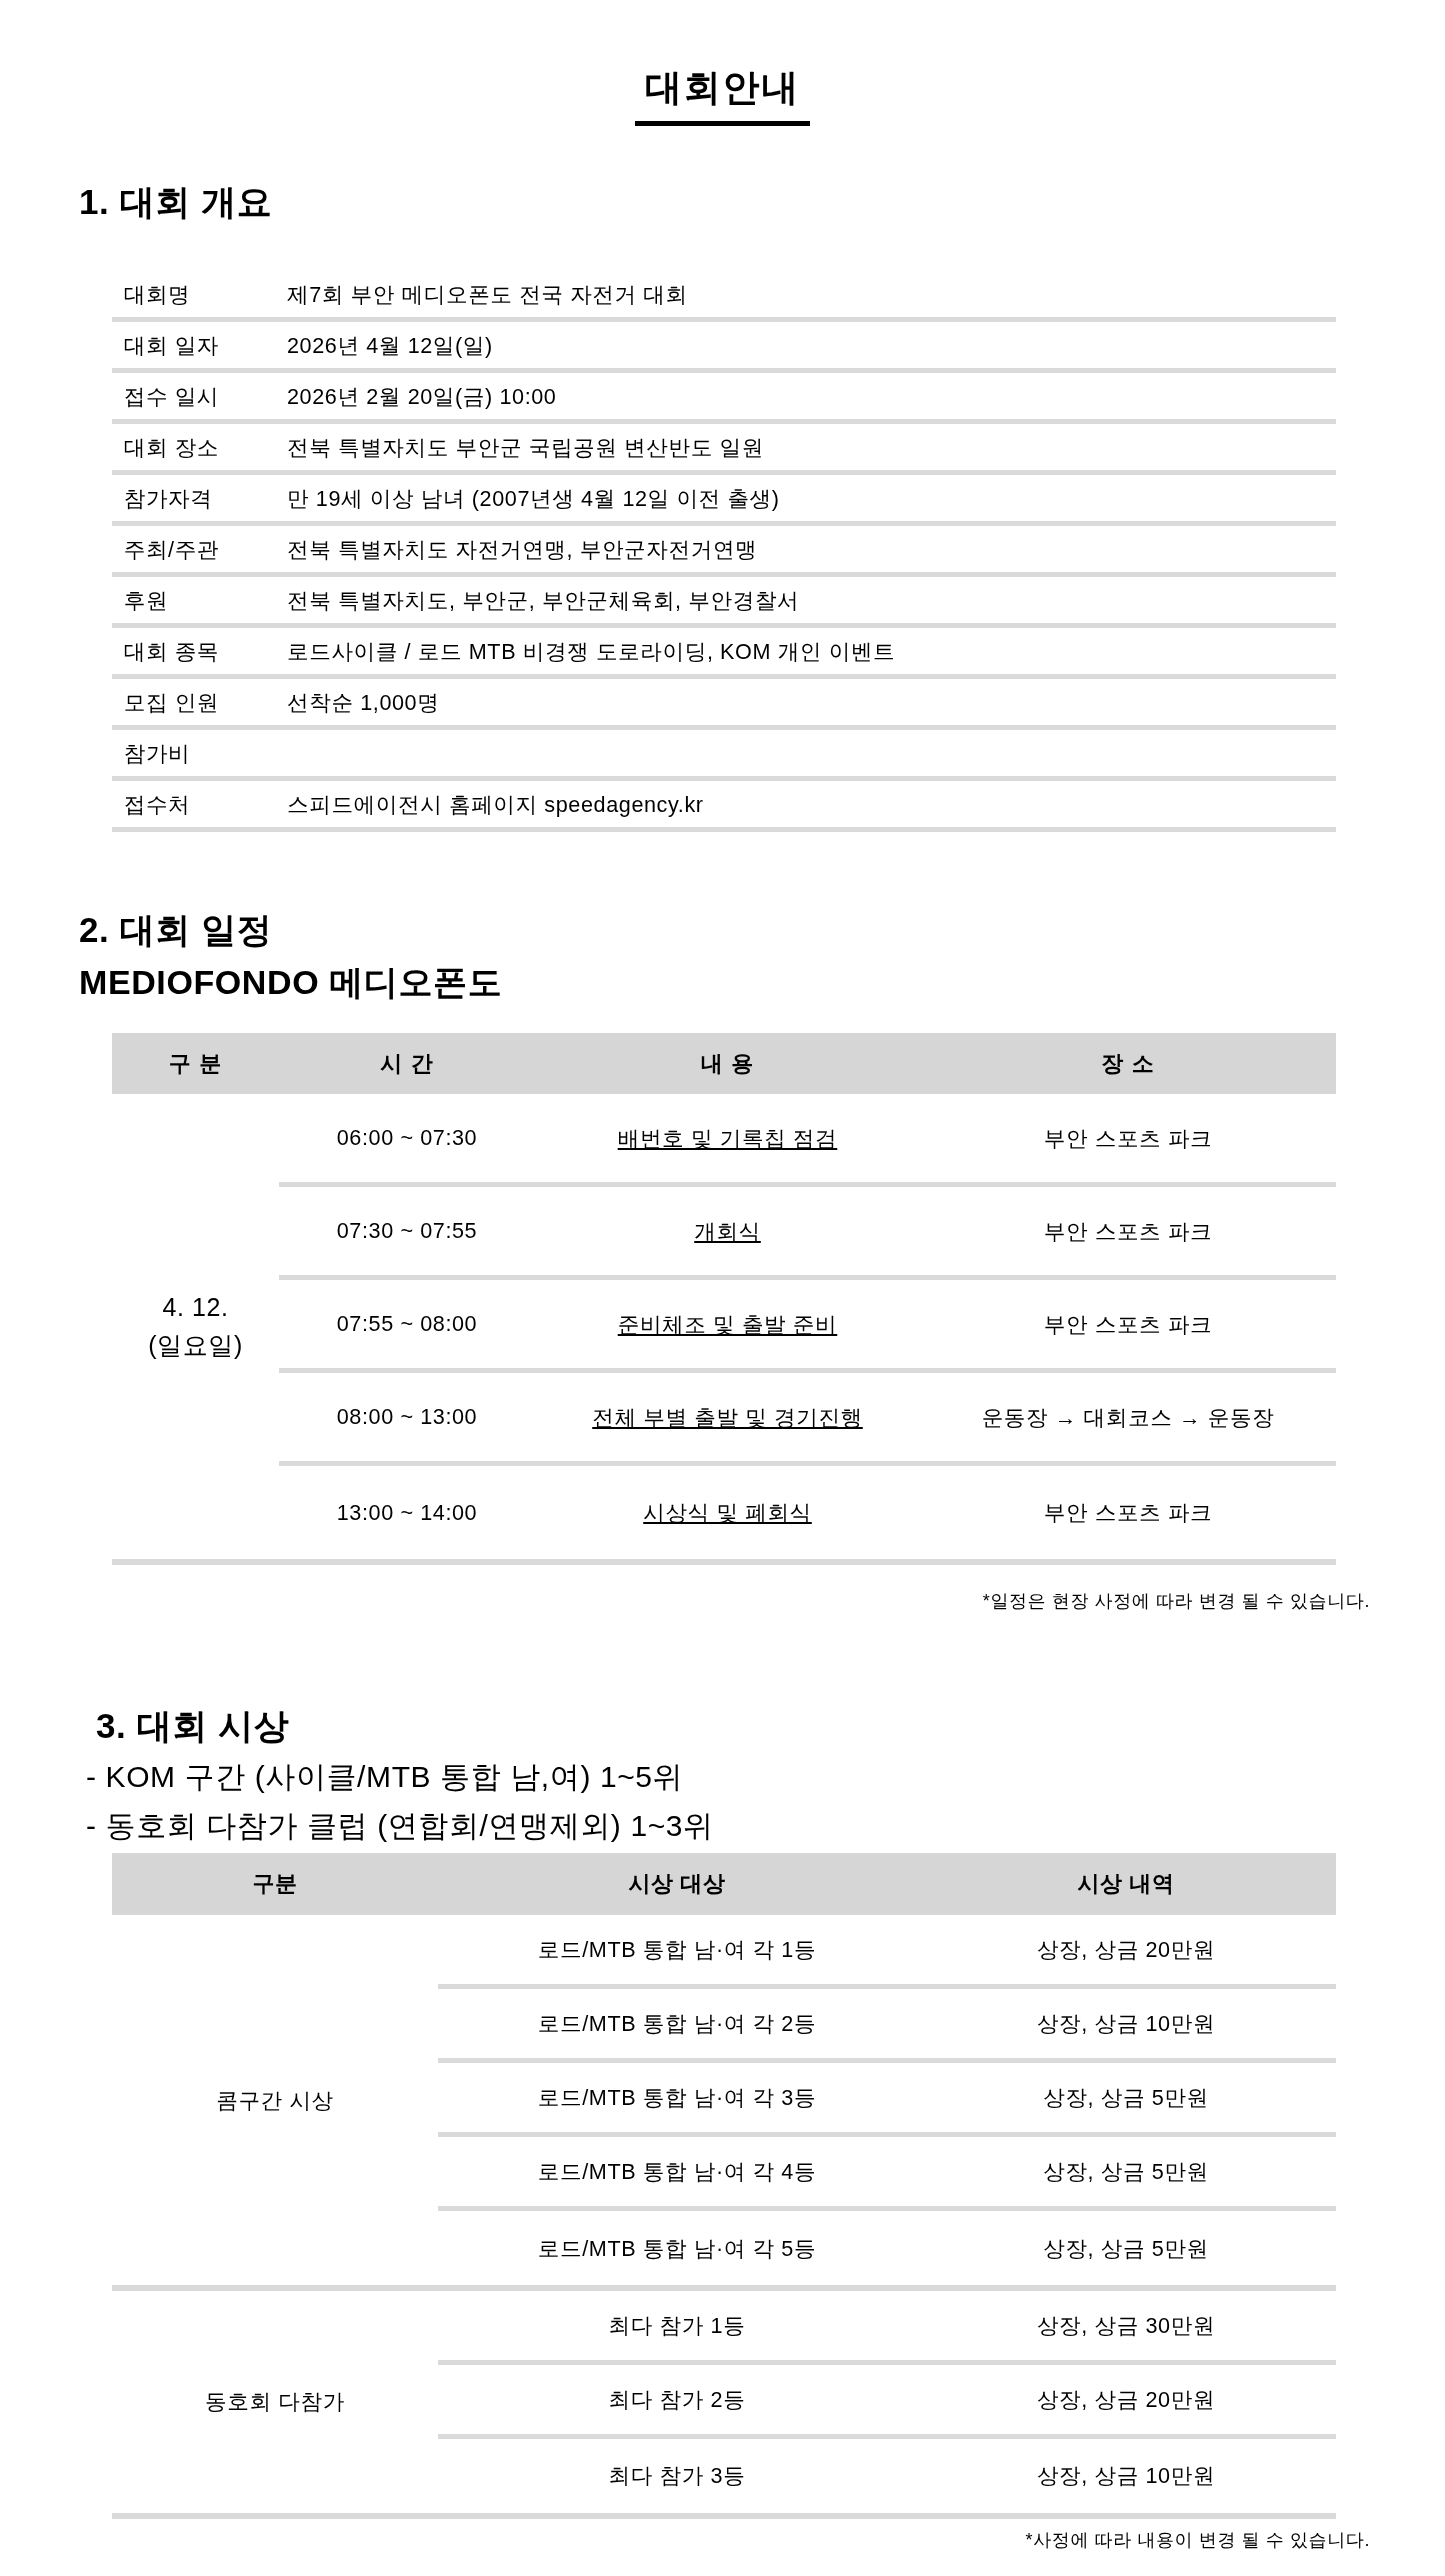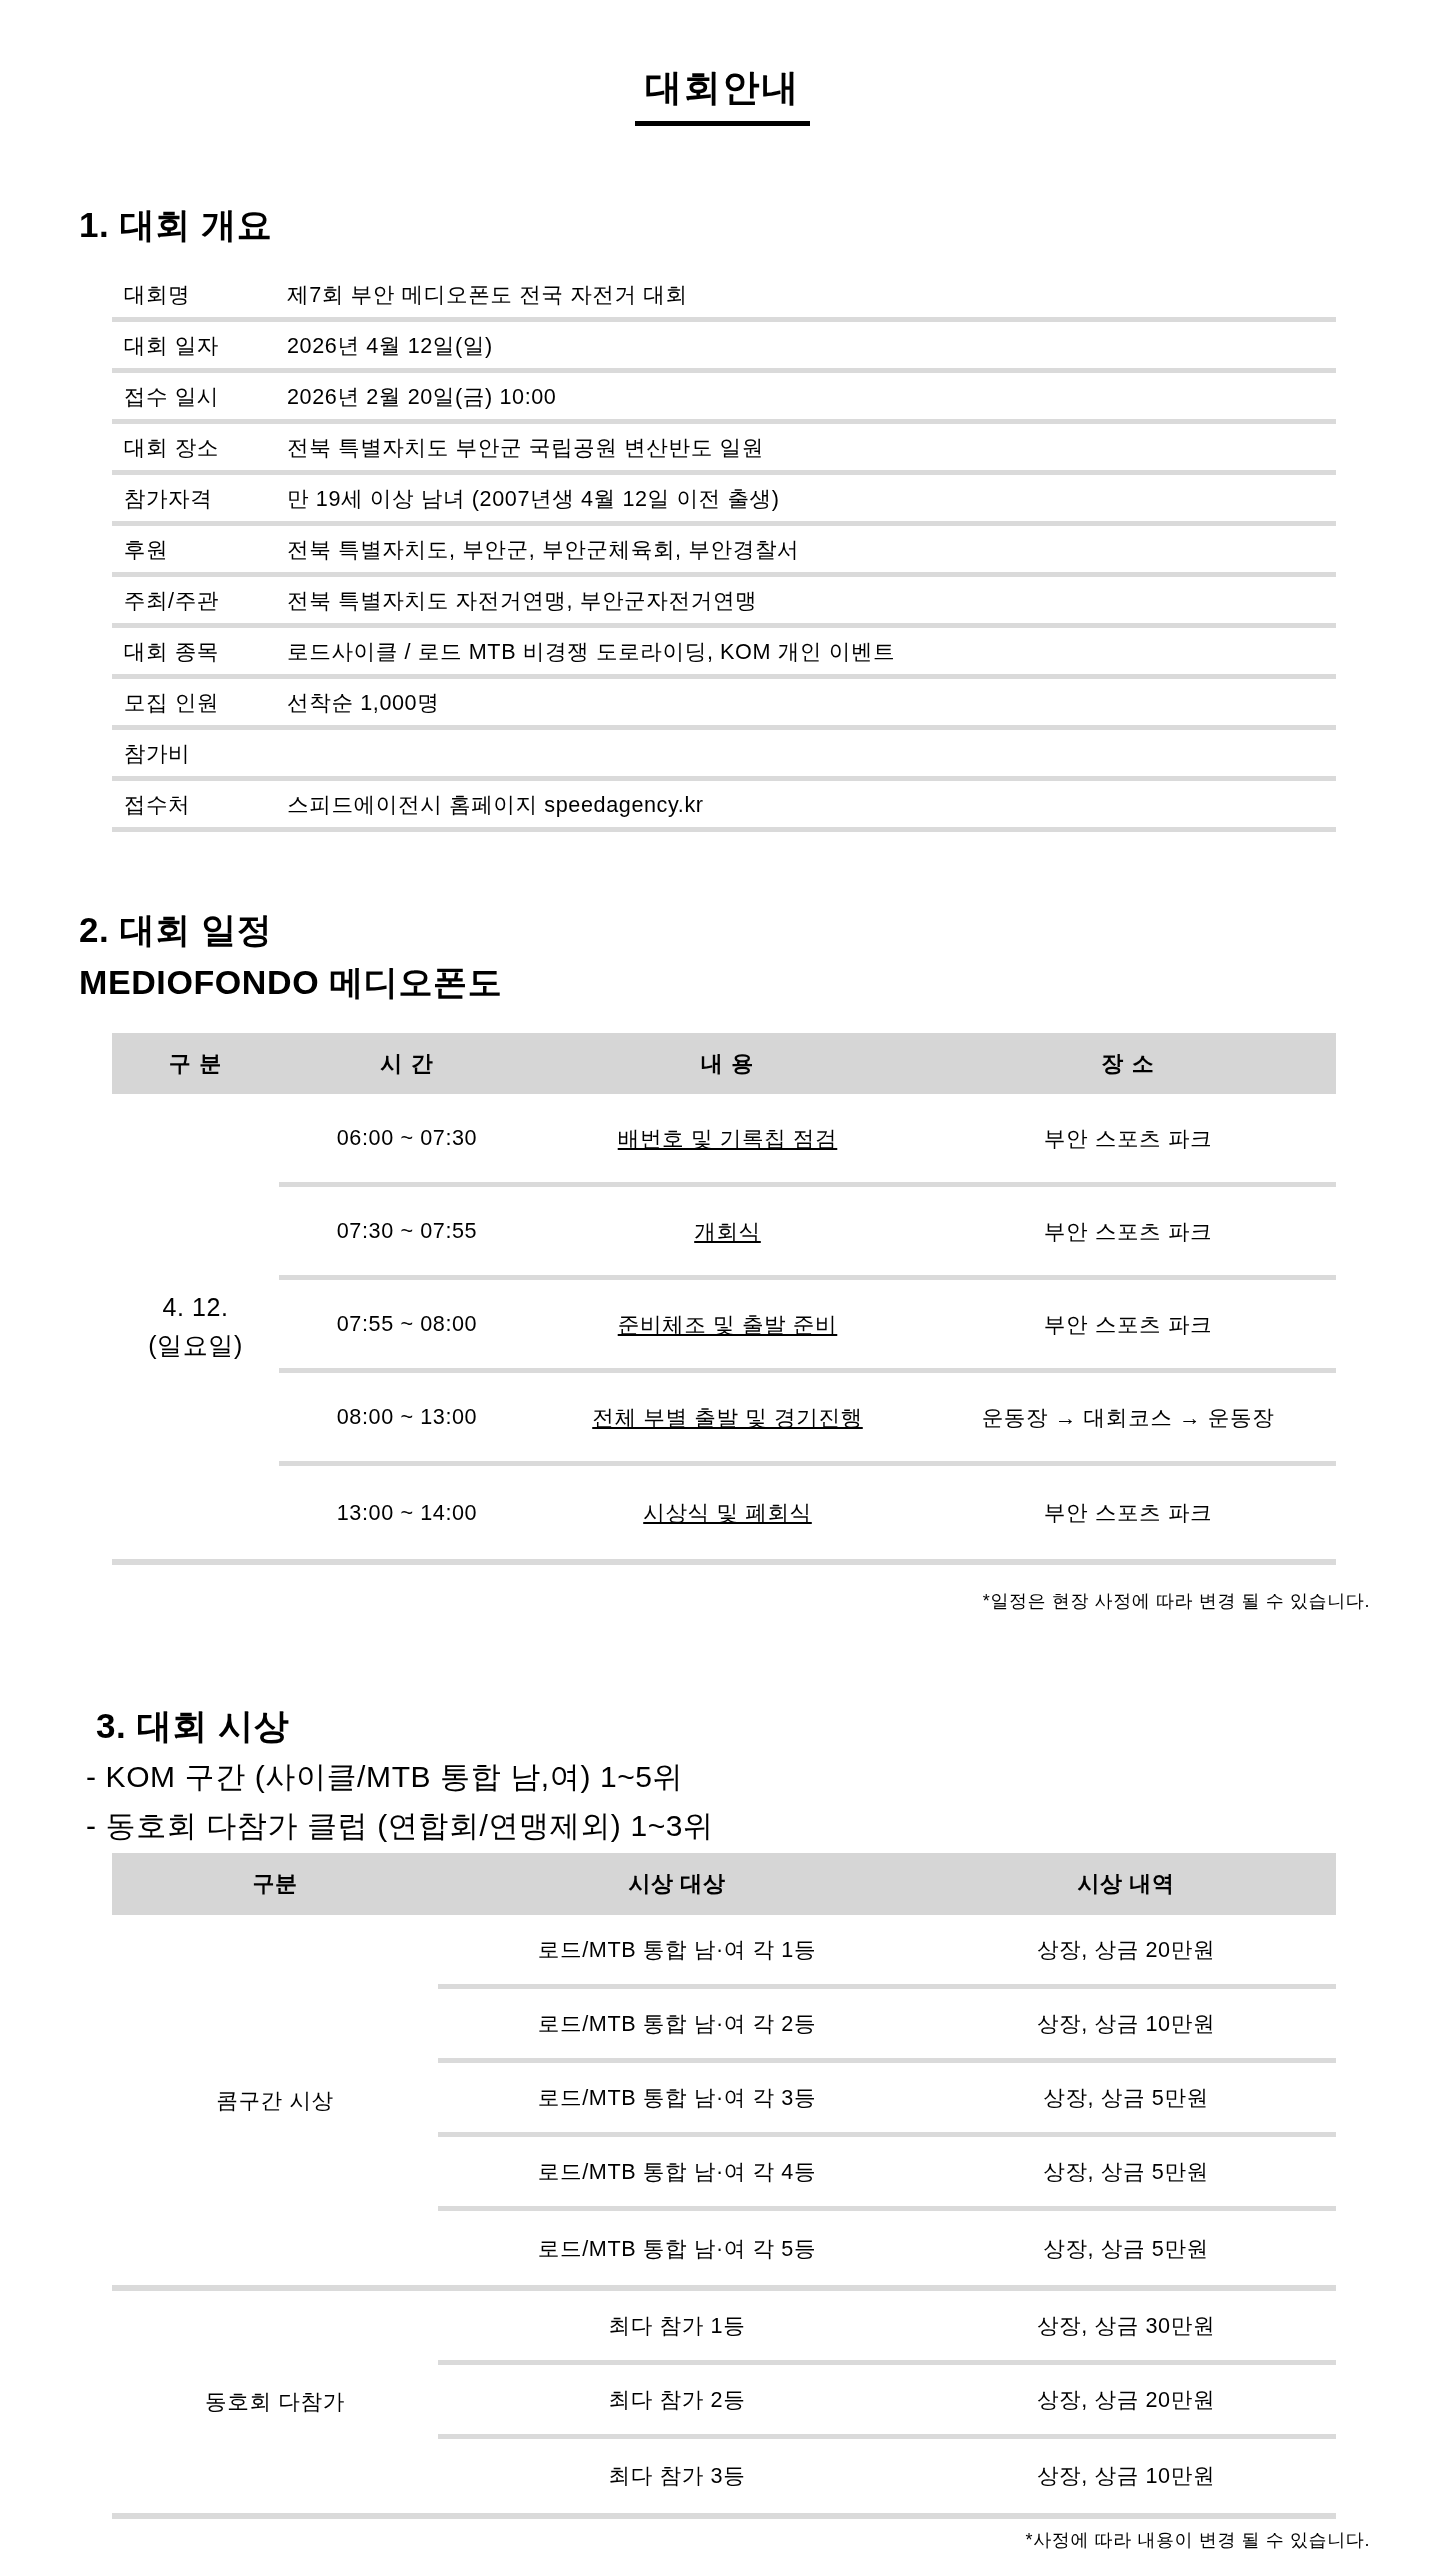--- a/index.html
+++ b/index.html
@@ -12,21 +12,21 @@
 
   
   .title-wrap { position:absolute; top:63px; left:0; width:100%; text-align:center; }
   .doc-title {
     display:inline-block; font-size:37px; font-weight:700; letter-spacing:1.7px;
     border-bottom:5.8px solid #000; padding:0 10.5px 8.2px 10.5px;
   }
 
   
   .sec-heading { position:absolute; font-size:35px; font-weight:700; letter-spacing:0.6px; white-space:nowrap; }
-  #sec1-heading { left:79px; top:202px; }
+  #sec1-heading { left:79px; top:179px; }
   #sec2-heading { left:79px; top:907px; }
   #sec2-subheading { left:79px; top:960px; font-size:34px; }
   #sec3-heading { left:96px; top:1703px; }
 
   
   .overview-table { position:absolute; left:112px; top:271px; width:1224px; }
   .ov-row {
     display:flex; align-items:center; height:51px;
     border-bottom:5.8px solid #dadada; font-size:21.6px; letter-spacing:0.6px;
   }
@@ -112,26 +112,26 @@
     </div>
     <div class="ov-row">
       <div class="ov-label">대회 장소</div>
       <div class="ov-value">전북 특별자치도 부안군 국립공원 변산반도 일원</div>
     </div>
     <div class="ov-row">
       <div class="ov-label">참가자격</div>
       <div class="ov-value">만 19세 이상 남녀 (2007년생 4월 12일 이전 출생)</div>
     </div>
     <div class="ov-row">
+      <div class="ov-label">주최/주관</div>
+      <div class="ov-value">전북 특별자치도 자전거연맹, 부안군자전거연맹</div>
+    </div>
+    <div class="ov-row">
       <div class="ov-label">후원</div>
       <div class="ov-value">전북 특별자치도, 부안군, 부안군체육회, 부안경찰서</div>
-    </div>
-    <div class="ov-row">
-      <div class="ov-label">주최/주관</div>
-      <div class="ov-value">전북 특별자치도 자전거연맹, 부안군자전거연맹</div>
     </div>
     <div class="ov-row">
       <div class="ov-label">대회 종목</div>
       <div class="ov-value">로드사이클 / 로드 MTB 비경쟁 도로라이딩, KOM 개인 이벤트</div>
     </div>
     <div class="ov-row">
       <div class="ov-label">모집 인원</div>
       <div class="ov-value">선착순 1,000명</div>
     </div>
     <div class="ov-row">

